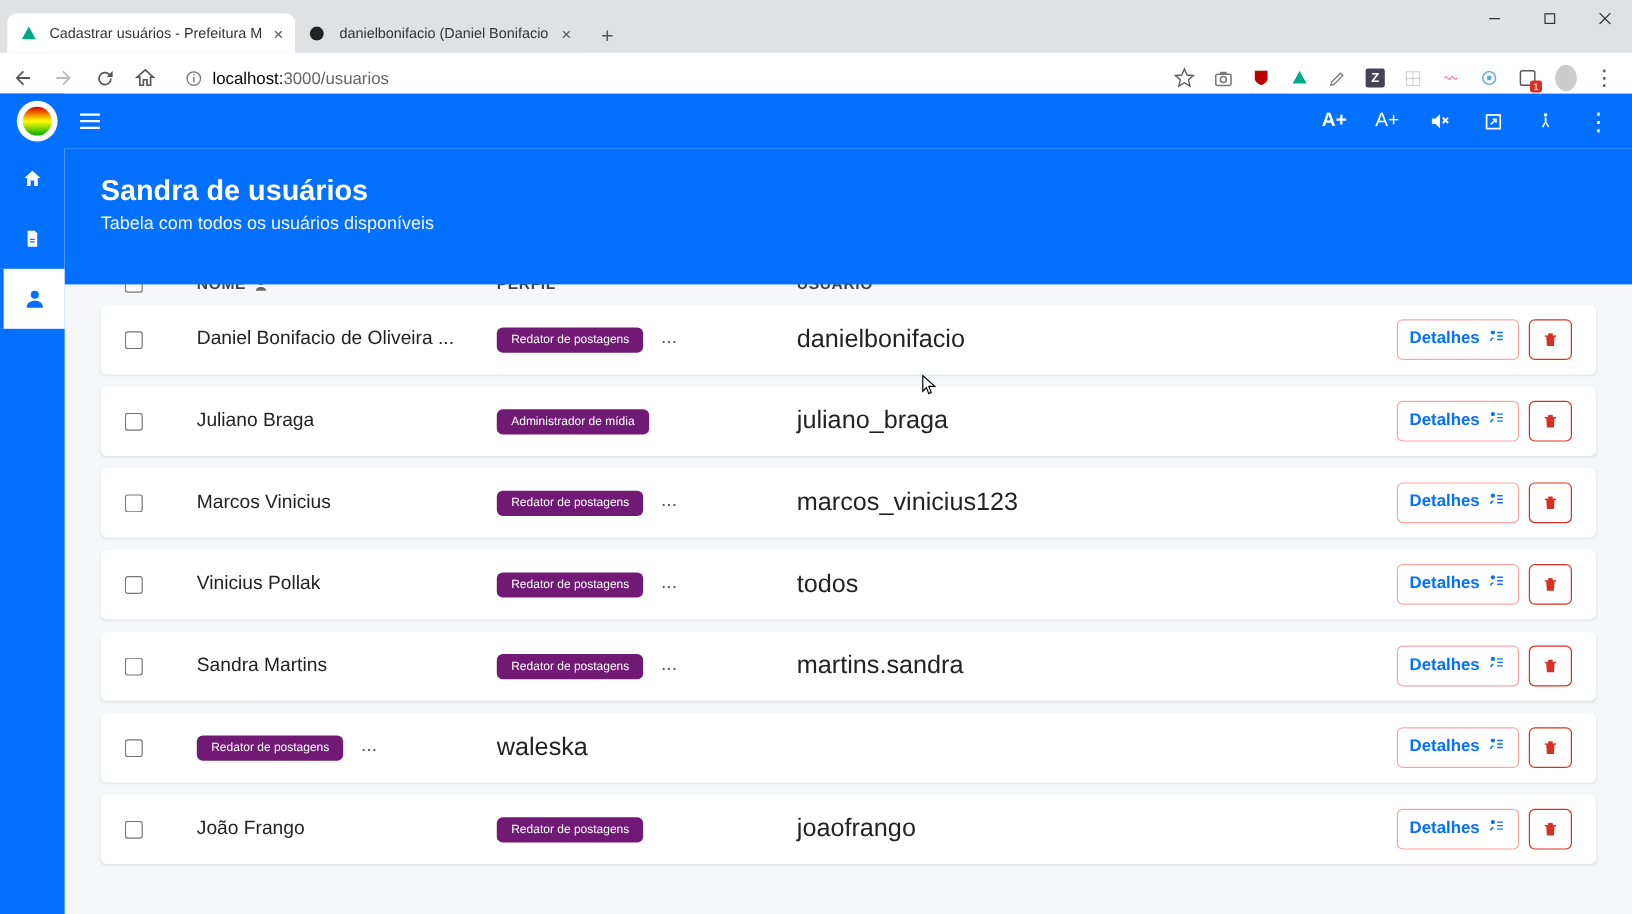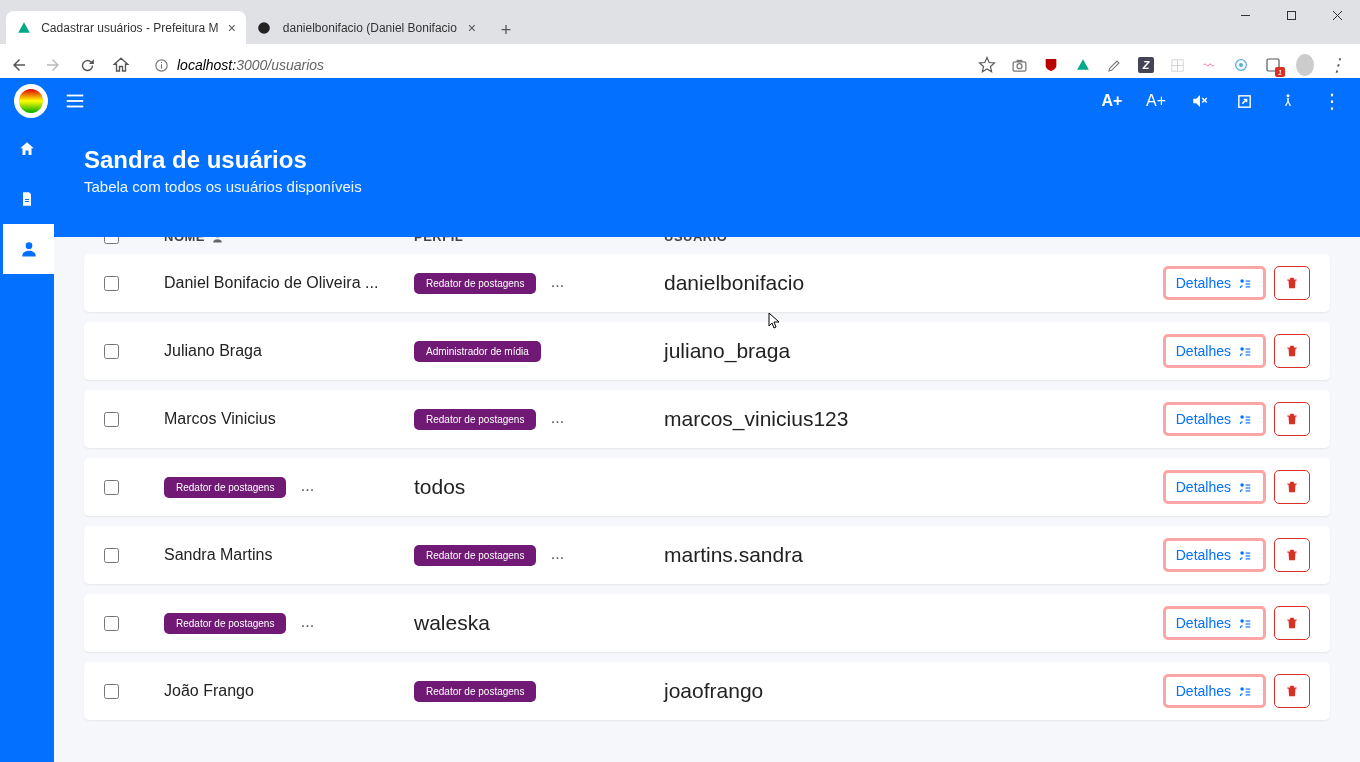--- a/index.html
+++ b/index.html
@@ -14,21 +14,21 @@
       background: #dfe1e5; position: relative; cursor: pointer;
     }
     .tab.active { background: #fff; }
     .tab .favicon { width: 16px; height: 16px; display: inline-flex; align-items: center; justify-content: center; }
     .tab .tab-title { flex: 1; overflow: hidden; white-space: nowrap; text-overflow: ellipsis; }
     .tab .tab-close { font-size: 14px; color: #555; cursor: pointer; }
     .new-tab { width: 28px; height: 28px; display: flex; align-items: center; justify-content: center; font-size: 18px; color: #555; cursor: pointer; margin-left: 6px; }
     .win-controls { position: absolute; right: 0; top: 0; height: 30px; display: flex; }
     .win-btn { width: 46px; display: flex; align-items: center; justify-content: center; color: #333; font-size: 12px; cursor: pointer; }
 
-    .addr-bar { height: 42px; background: #fff; display: flex; align-items: center; padding: 0 8px; gap: 12px; font-style: italic; }
+    .addr-bar { height: 42px; background: #fff; display: flex; align-items: center; padding: 0 8px; gap: 12px; }
     .nav-btn { width: 22px; height: 22px; display: flex; align-items: center; justify-content: center; color: #555; cursor: pointer; }
     .nav-btn.disabled { color: #bbb; }
     .url-box { flex: 1; display: flex; align-items: center; gap: 8px; padding: 0 10px; font-size: 14px; color: #555; }
     .url-box .info-icon { color: #777; }
     .url-origin { color: #000; }
     .url-text { color: #666; }
     .toolbar-right { display: flex; align-items: center; gap: 14px; padding-right: 6px; }
     .ext-icon { width: 18px; height: 18px; display: flex; align-items: center; justify-content: center; cursor: pointer; font-size: 15px; }
     .avatar-chrome { width: 22px; height: 22px; border-radius: 50%; background: #ccc; }
     .menu-dots { font-size: 18px; color: #555; cursor: pointer; }
@@ -58,21 +58,21 @@
     .col-name { width: 250px; display: flex; align-items: flex-end; gap: 6px; }
     .col-profile { width: 250px; }
     .col-user { flex: 1; }
     .col-actions { width: 160px; display: flex; justify-content: flex-end; gap: 8px; }
 
     .row-card { background: #fff; border-radius: 5px; box-shadow: 0 1px 2px rgba(0,0,0,0.07); margin-bottom: 10px; display: flex; align-items: center; padding: 12px 20px; }
     .row-card .name { font-size: 16px; color: #222; overflow: hidden; white-space: nowrap; text-overflow: ellipsis; }
     .chip { display: inline-block; background: #701a75; color: #fff; border-radius: 5px; padding: 5px 12px; font-size: 10px; }
     .chip-more { color: #555; margin-left: 10px; font-size: 16px; }
     .username { font-size: 21px; color: #222; }
-    .btn-details { border: 3px solid #fca5a5; color: #0370ff; background: #fff; border-radius: 5px; padding: 6px 10px; font-size: 14px; display: inline-flex; align-items: flex-end; gap: 6px; cursor: pointer; }
+    .btn-details { border: 1px solid #fca5a5; color: #0370ff; background: #fff; border-radius: 5px; padding: 6px 10px; font-size: 14px; display: inline-flex; align-items: flex-start; gap: 6px; cursor: pointer; font-weight: bold; }
     .btn-delete { border: 1px solid #d93025; color: #d93025; background: #fff; border-radius: 5px; width: 36px; height: 34px; display: inline-flex; align-items: center; justify-content: center; cursor: pointer; }
     input[type="checkbox"] { width: 15px; height: 15px; cursor: pointer; border-radius: 3px; }
 
     .cursor { position: absolute; left: 768px; top: 312px; font-size: 16px; color: #000; pointer-events: none; }
 
     .person-icon { font-size: 13px; color: #666; }
     svg { display: block; }
     .topbar, .header-area { position: relative; }
     .ext-badge { position: relative; }
     .ext-badge::after { content: "1"; position: absolute; bottom: -3px; right: -3px; background: #d93025; color: #fff; font-size: 8px; width: 10px; height: 10px; border-radius: 2px; display: flex; align-items: center; justify-content: center; }
@@ -392,20 +392,23 @@
                   <rect x="4" y="6" width="16" height="2" fill="#d93025"></rect>
                   <rect x="9" y="3" width="6" height="3" fill="#d93025"></rect>
                 </svg>
       </button>
     </div>
           </div>
           <div class="row-card">
     <div class="col-check">
               <input type="checkbox" style="">
             </div>
+    <div class="col-name">
+              <span class="name">Vinicius Pollak</span>
+            </div>
     <div class="col-profile">
       <span class="chip">Redator de postagens</span>
       <span class="chip-more">...</span>
     </div>
     <div class="col-user"><span class="username">todos</span></div>
     <div class="col-actions">
       <button class="btn-details">
         <span>Detalhes</span>
         <svg width="16" height="14" viewBox="0 0 24 24">
                   <circle cx="7" cy="7" r="3" fill="#0370ff"></circle>

